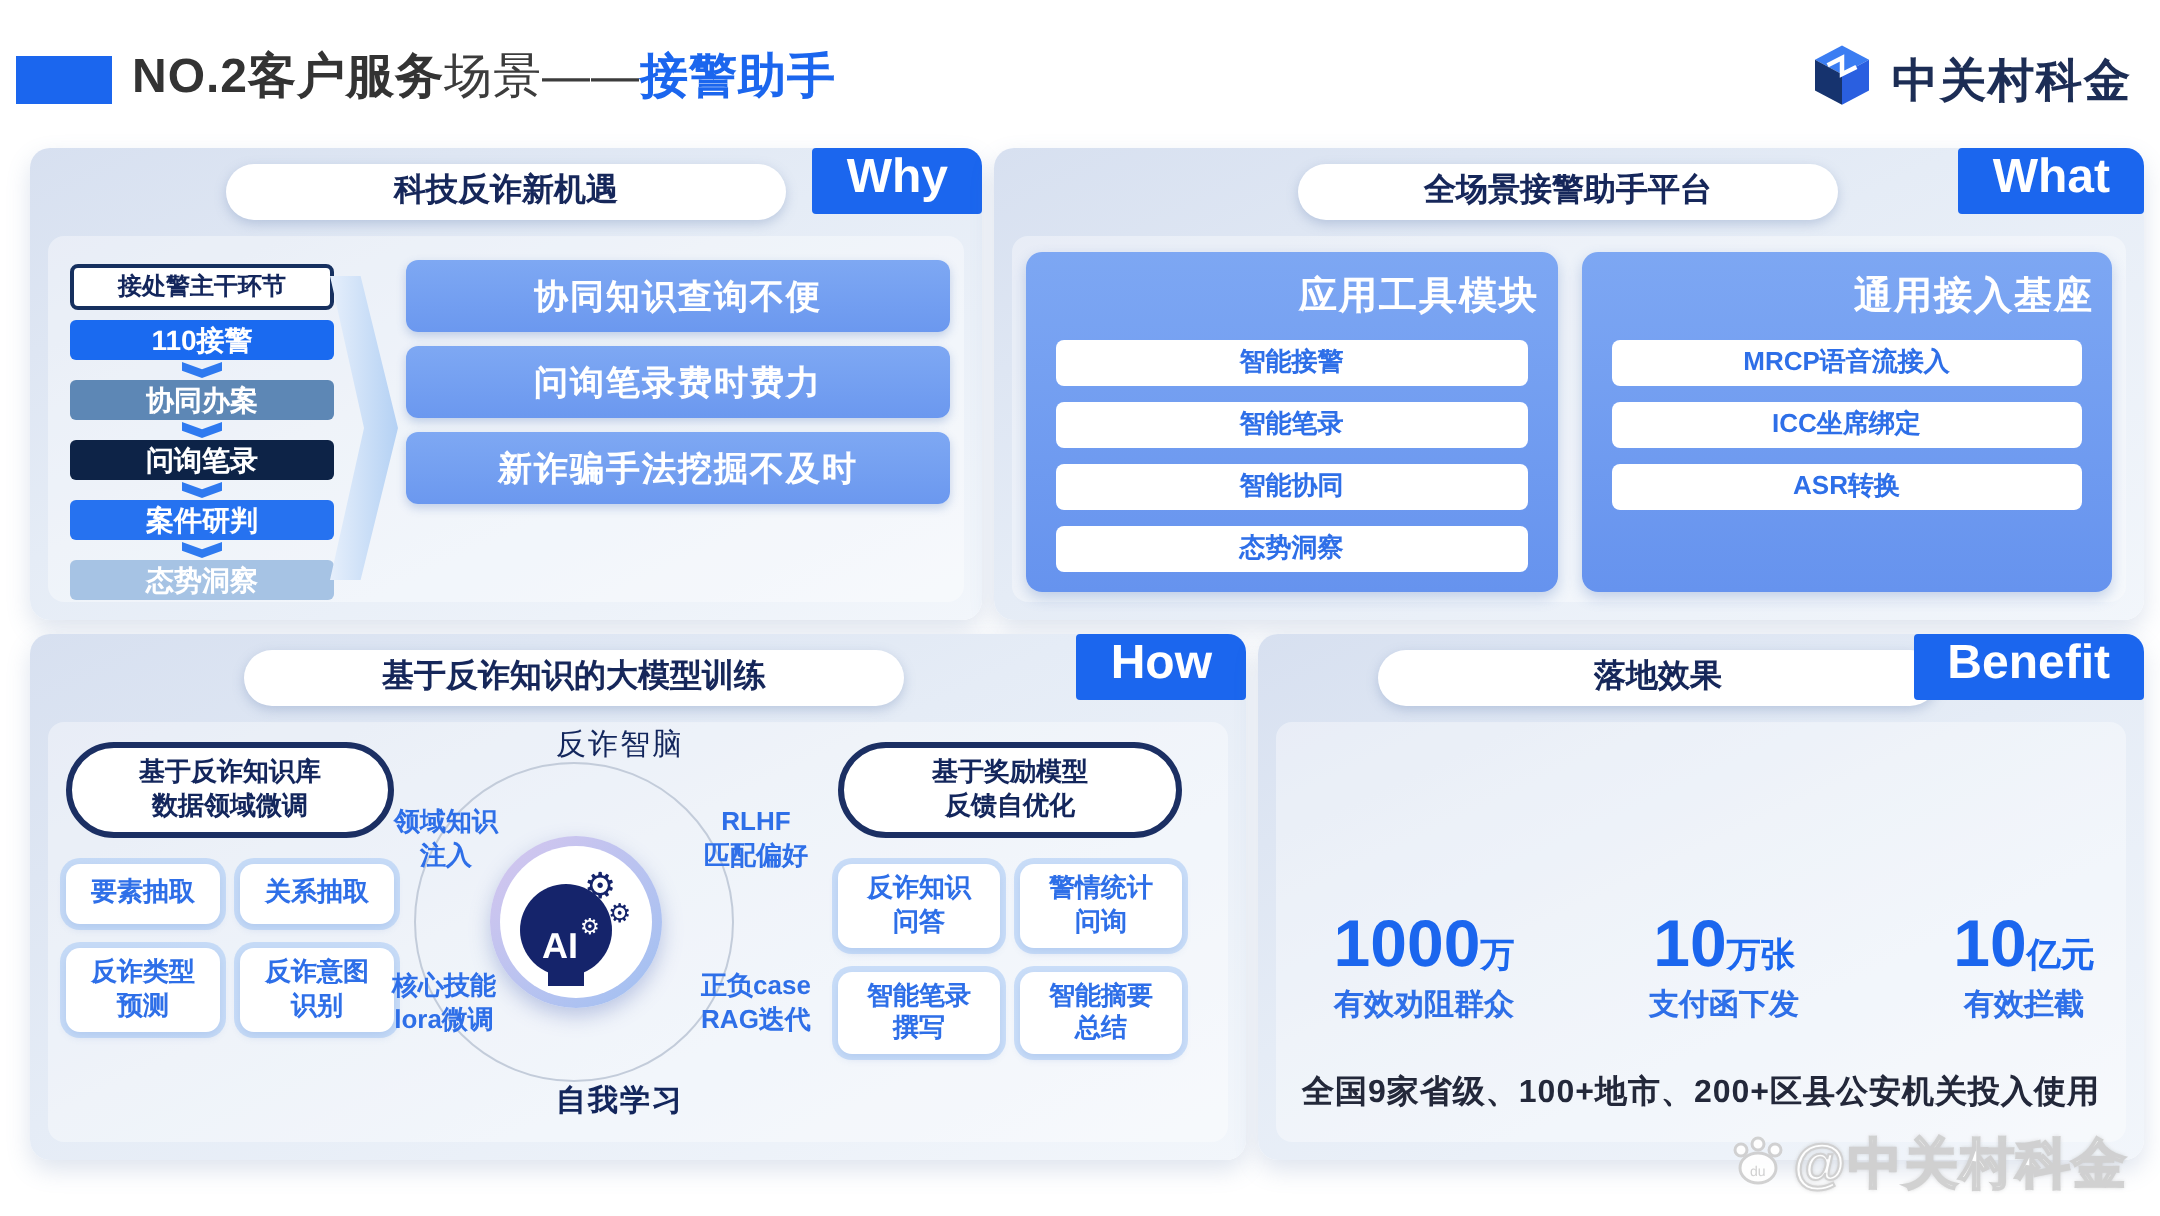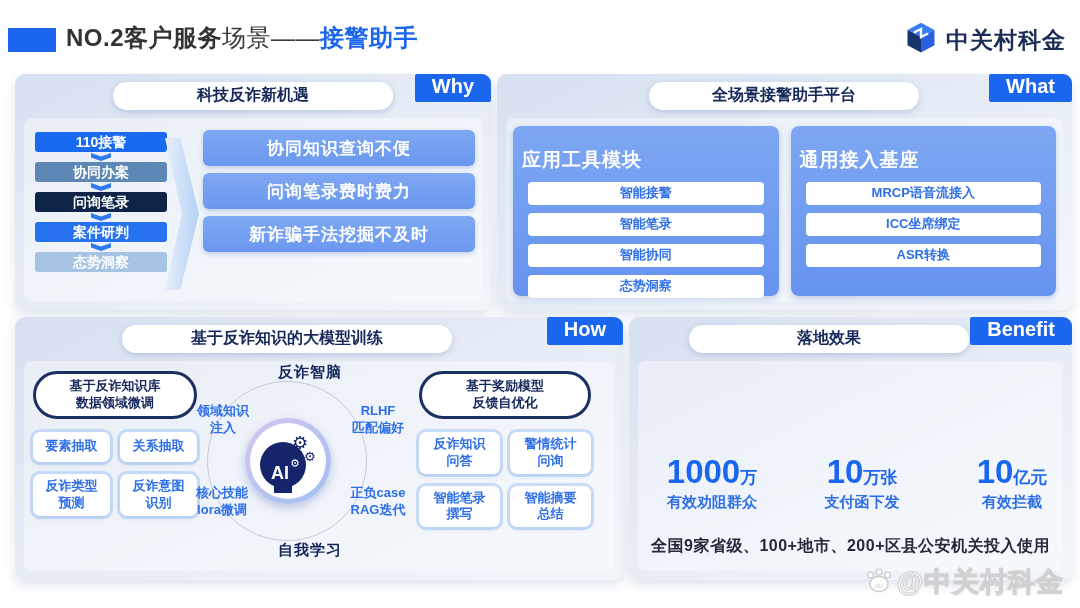--- a/index.html
+++ b/index.html
@@ -27,21 +27,21 @@
   .panel-inner { position:absolute; left:9px; right:9px; top:44px; bottom:9px;
     background:rgba(255,255,255,.38); border-radius:8px; }
   .panel-pill { position:absolute; top:8px; background:#fff; border-radius:15px;
     padding:3px 0 4px; text-align:center; font-size:16px; font-weight:700; color:#16275a;
     box-shadow:0 2px 6px rgba(110,135,180,.35); }
   #pill-why   { left:98px;  width:280px; }
   #pill-what  { left:152px; width:270px; }
   #pill-how   { left:107px; width:330px; }
   #pill-benefit { left:60px; width:280px; }
   .panel-tag { position:absolute; top:0; right:0; background:#1b66ee; color:#fff;
-    font-weight:700; font-size:20px; padding:1px 17px 4px; border-radius:2px 9px 2px 2px; }
+    font-weight:700; font-size:24px; padding:1px 17px 4px; border-radius:2px 9px 2px 2px; }
 
   
   .flow { position:absolute; left:20px; top:58px; width:132px; }
   .flow-header { background:#fff; border:2px solid #16305f; border-radius:4px; color:#13265c;
     font-weight:700; font-size:12px; text-align:center; padding:1px 0; margin-bottom:5px; }
   .flow-item { height:20px; line-height:20px; border-radius:3px; text-align:center;
     color:#fff; font-weight:700; font-size:14px; }
   .flow-chev { width:20px; height:8px; margin:1px auto; background:#2f7af0;
     clip-path:polygon(0 0,50% 45%,100% 0,100% 55%,50% 100%,0 55%); }
   .big-arrow { position:absolute; left:150px; top:64px; width:34px; height:152px;
@@ -50,39 +50,39 @@
   .problems { position:absolute; left:188px; top:56px; width:272px; }
   .problem-bar { height:36px; margin-bottom:7px; border-radius:6px;
     background:linear-gradient(180deg,#7ea8f3,#6b98ef); color:#fff; font-weight:700; font-size:17px;
     display:flex; align-items:center; justify-content:center;
     box-shadow:0 2px 5px rgba(80,120,190,.30); letter-spacing:1px; }
 
   
   .what-cards { position:absolute; left:16px; right:16px; top:52px; bottom:14px; display:flex; gap:12px; }
   .what-card { flex:1; border-radius:8px; background:linear-gradient(180deg,#7da7f3,#6693ee);
     padding:5px 9px; box-shadow:0 3px 7px rgba(80,120,190,.30); }
-  .what-card-title { color:#fff; font-weight:700; font-size:19px; text-align:left;
-    margin:16px 0 9px; letter-spacing:1px; }
+  .what-card-title { color:#fff; font-weight:700; font-size:19px; text-align:right;
+    margin:4px 0 9px; letter-spacing:1px; }
   .what-item { background:#fff; border-radius:4px; margin:0 6px 8px; min-height:23px;
     display:flex; align-items:center; justify-content:center; color:#2e6fe8; font-weight:700;
     font-size:13px; white-space:pre-line; text-align:center; line-height:1.25; padding:2px 0; }
 
   
   .how-group { position:absolute; top:54px; width:164px; }
   #how-left { left:18px; }
   #how-right { left:404px; width:172px; }
   .how-pill { background:#fff; border:3px solid #1b2f63; border-radius:24px; padding:4px 4px;
     text-align:center; font-size:13px; font-weight:700; color:#13265c; white-space:pre-line; line-height:1.3; }
   .how-grid { margin-top:13px; display:grid; grid-template-columns:1fr 1fr; gap:12px 10px; }
   .how-box { background:#fff; border-radius:7px; display:flex; align-items:center; justify-content:center;
     text-align:center; color:#2e6fe8; font-weight:700; font-size:13px; line-height:1.3;
     white-space:pre-line; padding:4px 2px; min-height:30px;
     box-shadow:0 0 0 3px rgba(150,190,245,.45), 0 2px 4px rgba(120,150,210,.3); }
   .brain-title { position:absolute; left:242px; top:46px; width:106px; text-align:center;
-    font-size:15px; font-weight:700; color:#13265c; letter-spacing:1px; }
+    font-size:15px; font-weight:400; color:#13265c; letter-spacing:1px; }
   .self-learn { position:absolute; left:242px; top:224px; width:106px; text-align:center;
     font-size:15px; font-weight:700; color:#13265c; letter-spacing:1px; }
   .outer-circle { position:absolute; left:192px; top:64px; width:160px; height:160px;
     border:1px solid #c3ccda; border-radius:50%; }
   .ring { position:absolute; left:230px; top:101px; width:86px; height:86px; border-radius:50%;
     background:linear-gradient(135deg,#d6c6ee,#9fc0f2); display:flex; align-items:center;
     justify-content:center; box-shadow:0 4px 10px rgba(120,140,200,.45); }
   .ai-circle { width:76px; height:76px; border-radius:50%; background:#fff;
     display:flex; align-items:center; justify-content:center; overflow:hidden; }
   .orbit-label { position:absolute; font-weight:700; color:#2e6fe8; font-size:13px;
@@ -126,20 +126,21 @@
   </span>
   <span class="logo-text">中关村科金</span>
 </div>
 
 <div class="panel" id="panel-why">
   <div class="panel-inner"></div>
   <div class="panel-pill" id="pill-why">科技反诈新机遇</div>
   <div class="panel-tag">Why</div>
 
   <div class="flow">
+    <div class="flow-header">接处警主干环节</div>
     <div class="flow-item" style="background: rgb(26, 106, 240); color: rgb(255, 255, 255);">110接警</div>
     <div class="flow-chev"></div>
     <div class="flow-item" style="background: rgb(93, 135, 181); color: rgb(255, 255, 255);">协同办案</div>
     <div class="flow-chev"></div>
     <div class="flow-item" style="background: rgb(13, 35, 71); color: rgb(255, 255, 255);">问询笔录</div>
     <div class="flow-chev"></div>
     <div class="flow-item" style="background: rgb(38, 114, 240); color: #ffffff;">案件研判</div>
     <div class="flow-chev"></div>
     <div class="flow-item" style="background: rgb(166, 195, 228); color: rgb(255, 255, 255);">态势洞察</div>
   </div>

